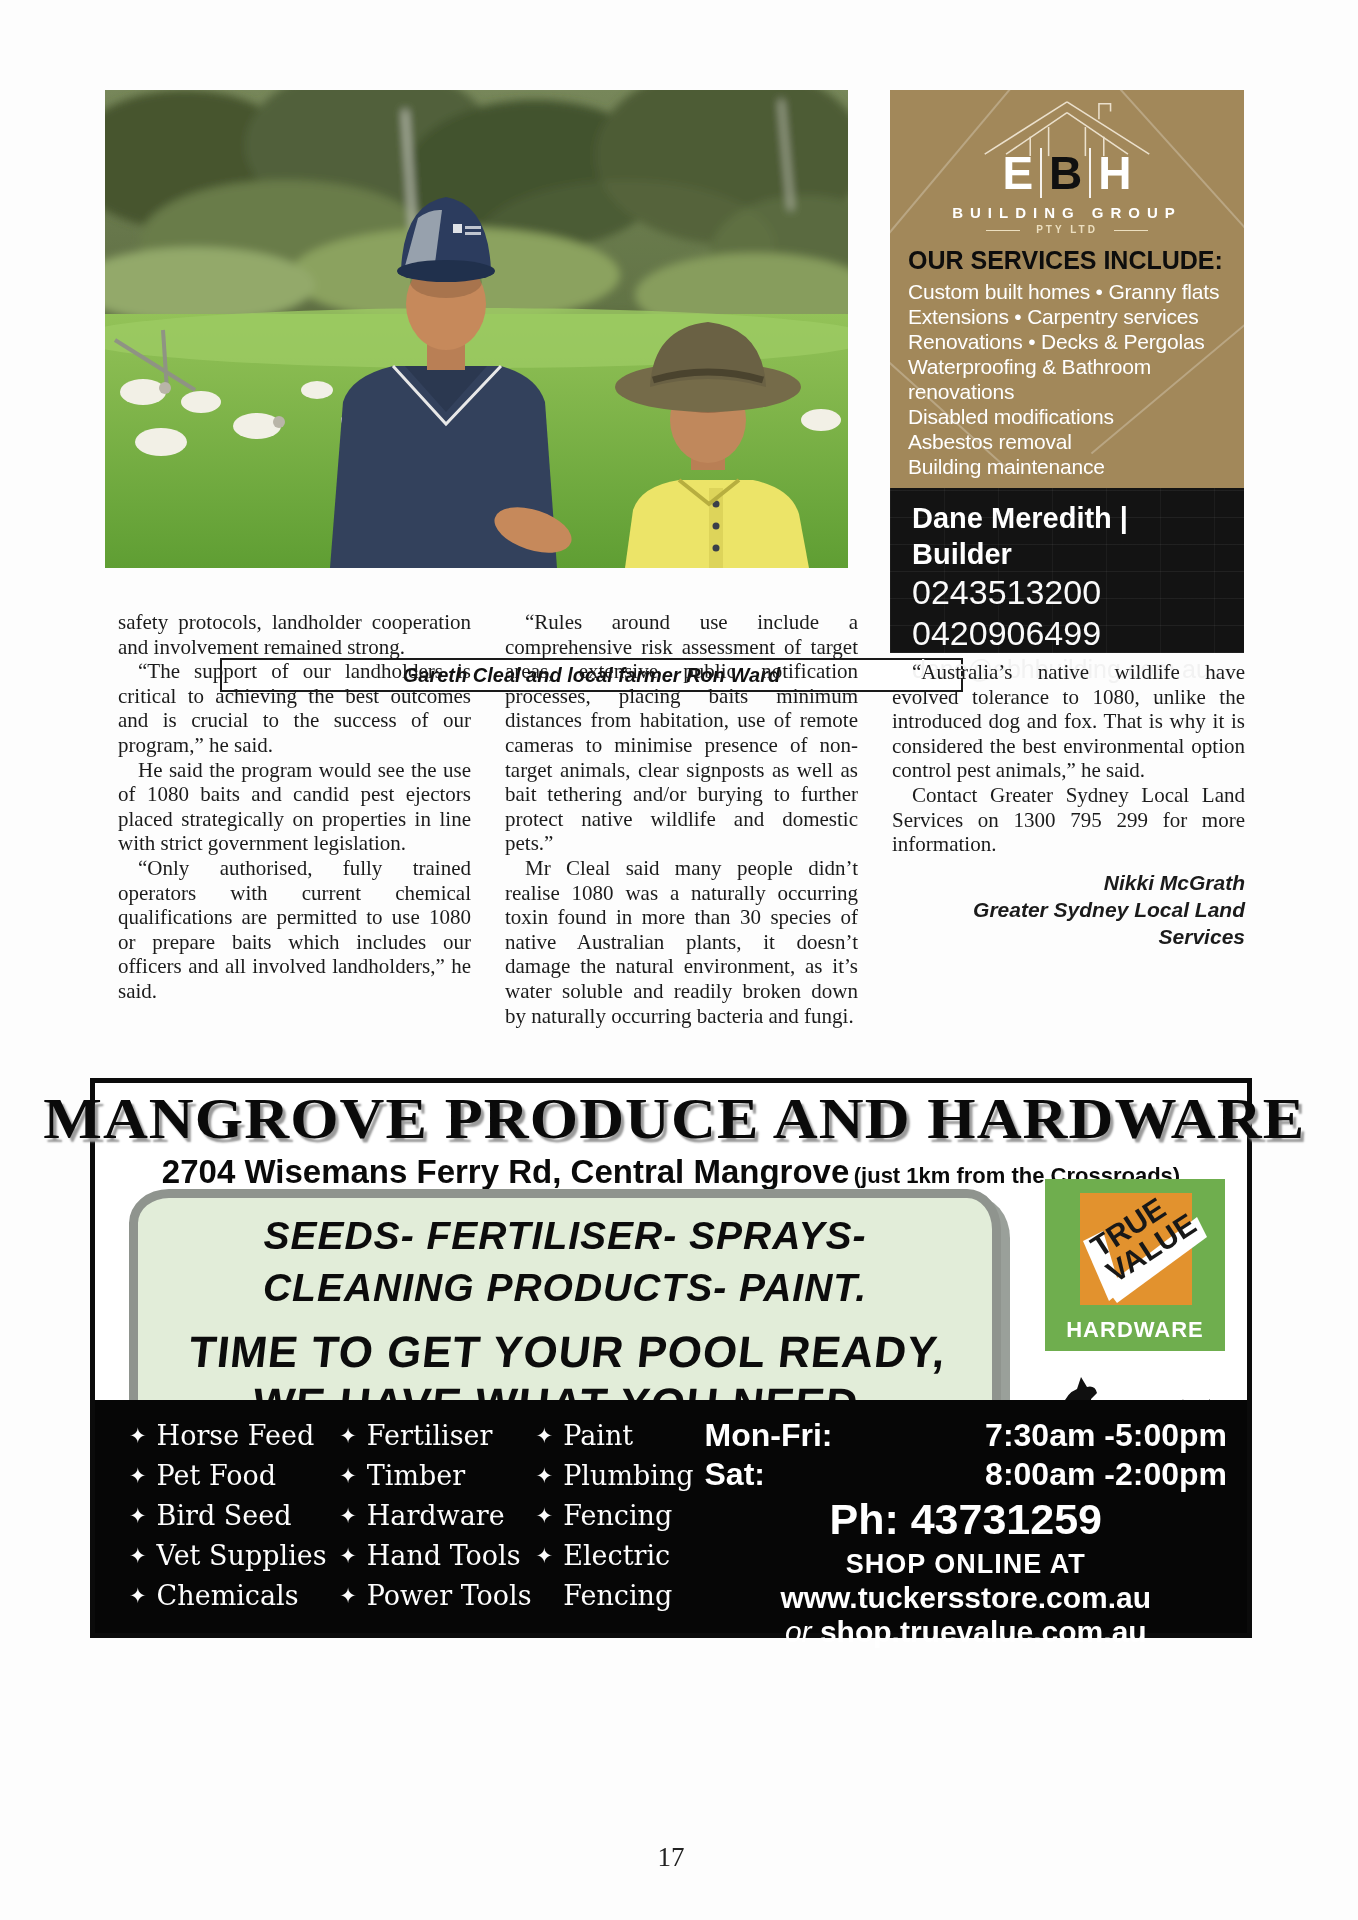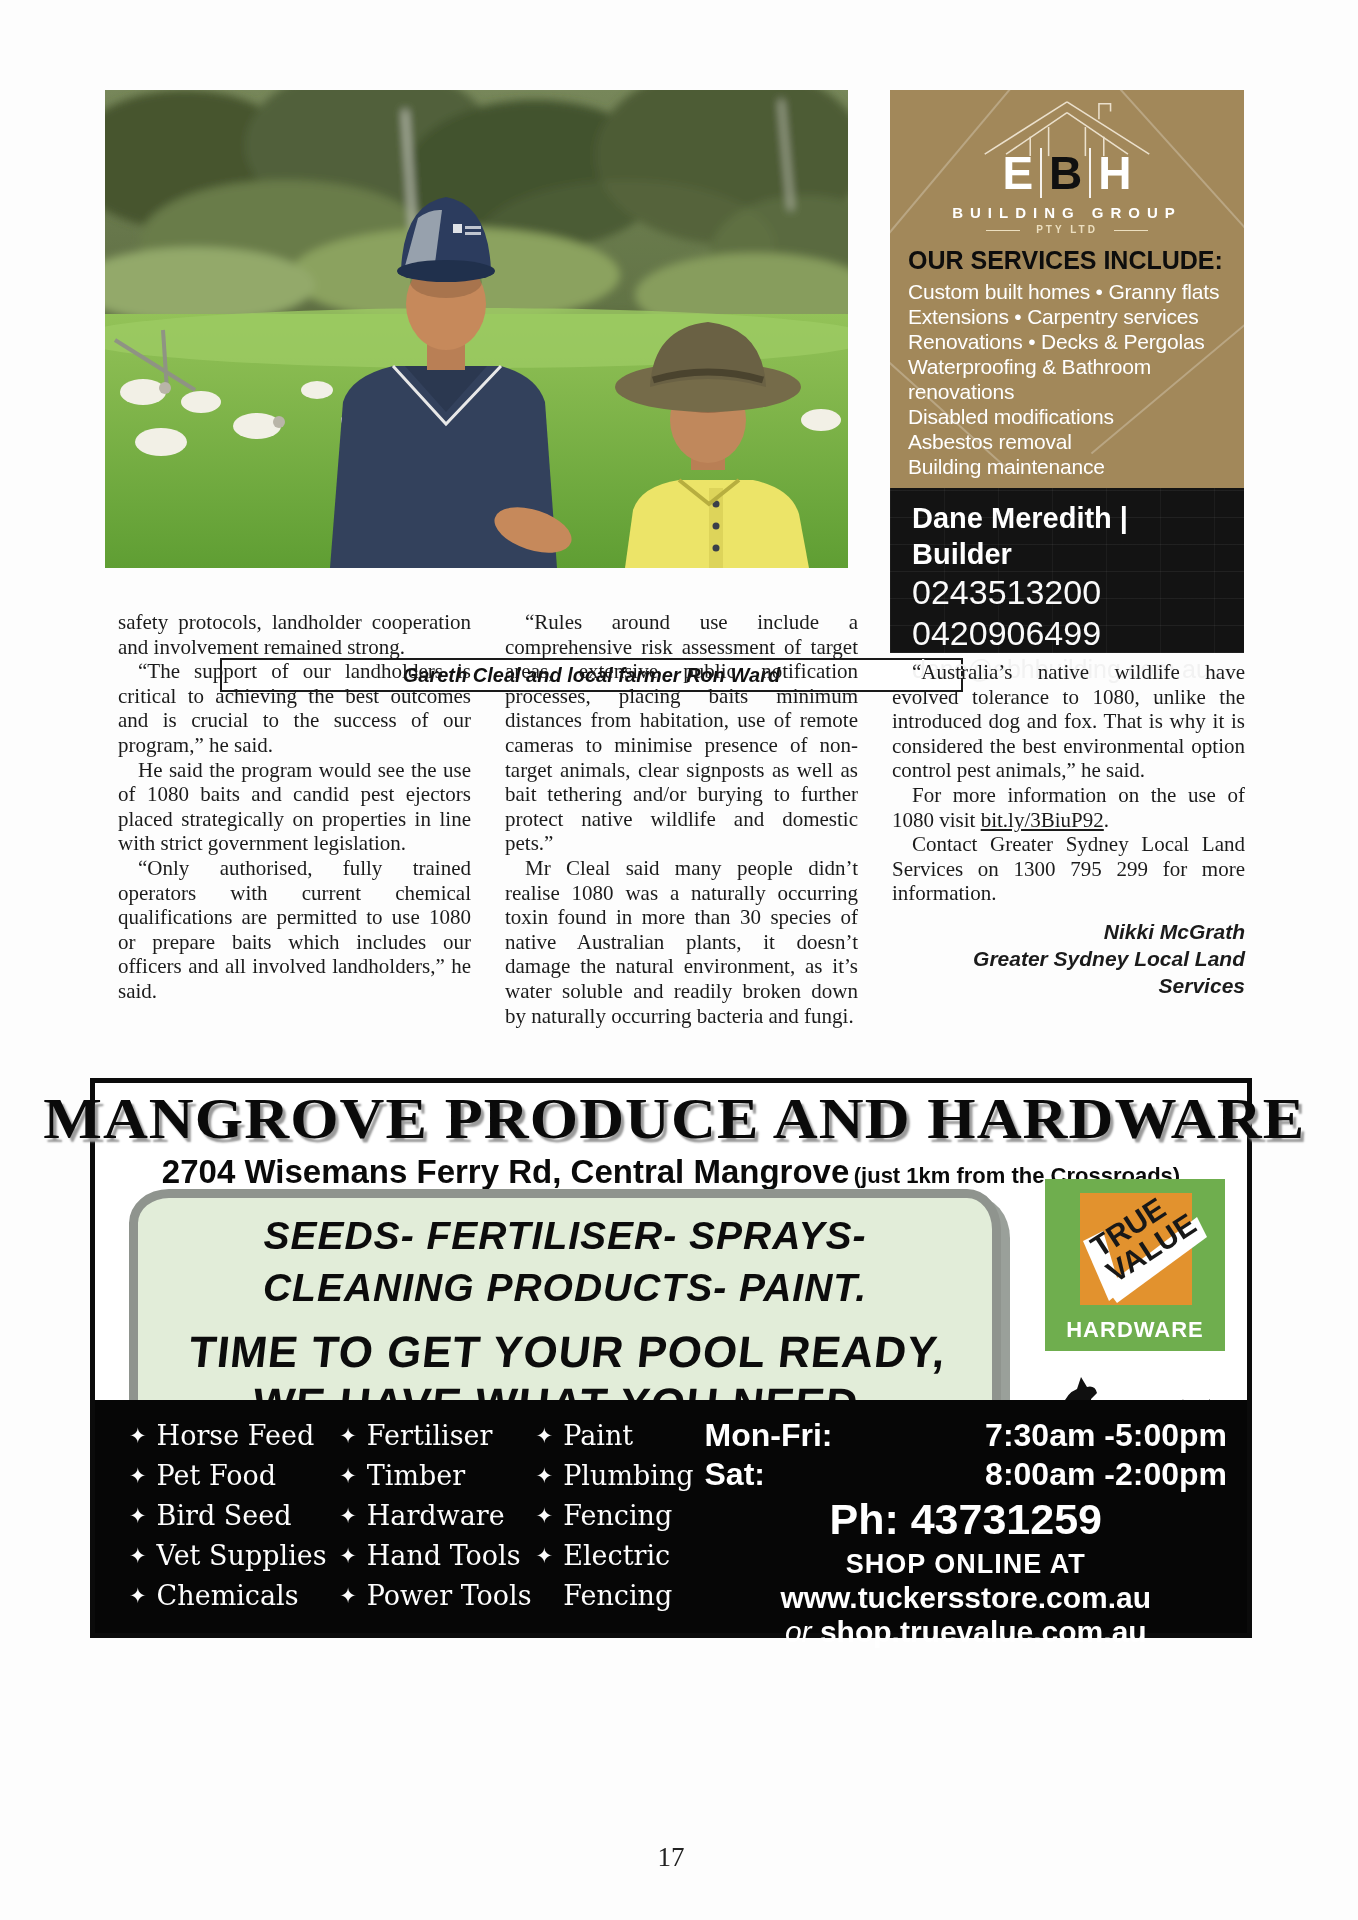--- a/index.html
+++ b/index.html
@@ -242,21 +242,20 @@
     <p class="ind">“Only authorised, fully trained operators with current chemical qualifications are permitted to use 1080 or prepare baits which includes our officers and all involved landholders,” he said.</p>
   </div>
 
   <div class="col col2">
     <p class="ind">“Rules around use include a comprehensive risk assessment of target areas, extensive public notification processes, placing baits minimum distances from habitation, use of remote cameras to minimise presence of non-target animals, clear signposts as well as bait tethering and/or burying to further protect native wildlife and domestic pets.”</p>
     <p class="ind">Mr Cleal said many people didn’t realise 1080 was a naturally occurring toxin found in more than 30 species of native Australian plants, it doesn’t damage the natural environment, as it’s water soluble and readily broken down by naturally occurring bacteria and fungi.</p>
   </div>
 
   <div class="col col3">
     <p class="ind">“Australia’s native wildlife have evolved tolerance to 1080, unlike the introduced dog and fox. That is why it is considered the best environmental option control pest animals,” he said.</p>
-    <p class="ind"><span>For more information on the use of 1080 visit </span><span class="linku">bit.ly/3BiuP92</span><span>.</span></p>
     <p class="ind">Contact Greater Sydney Local Land Services on 1300 795 299 for more information.</p>
     <div class="byline">
       <div>Nikki McGrath</div>
       <div>Greater Sydney Local Land Services</div>
     </div>
   </div>
 
   <section class="mangrove">
     <h1 class="m-title" style="margin-bottom:0">MANGROVE PRODUCE AND HARDWARE</h1>
     <div class="m-address">

